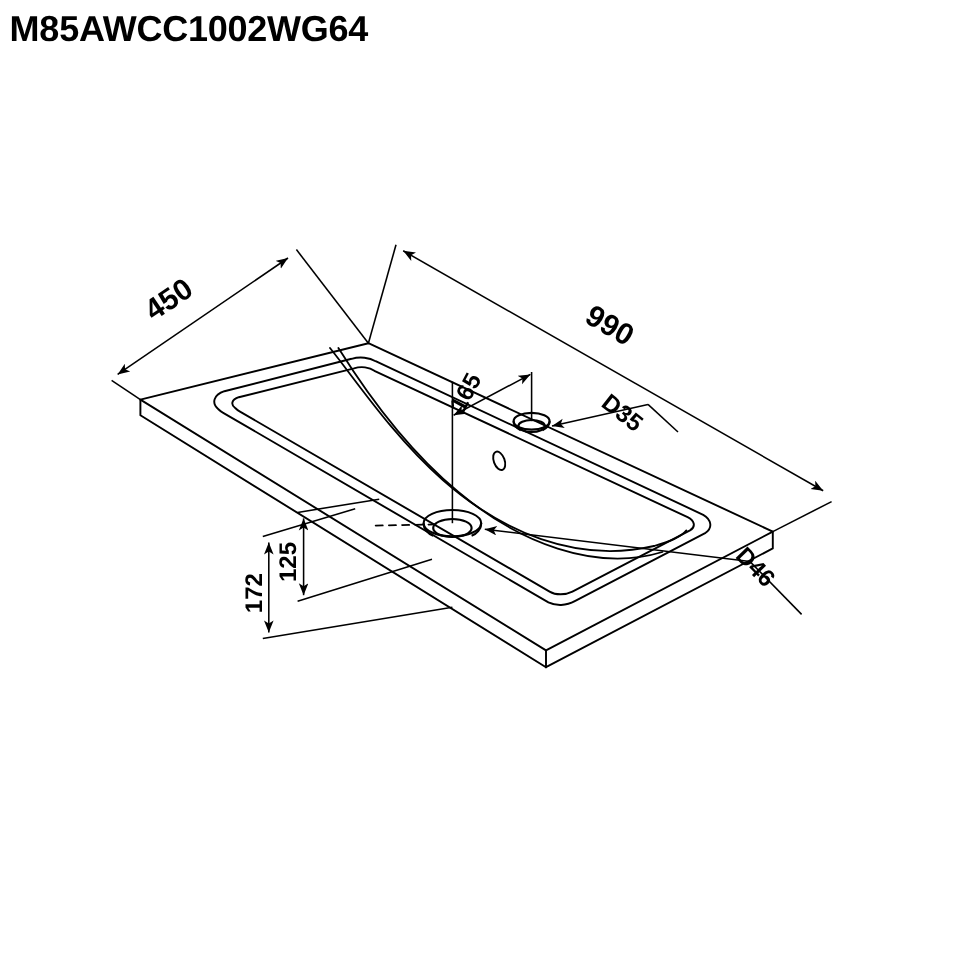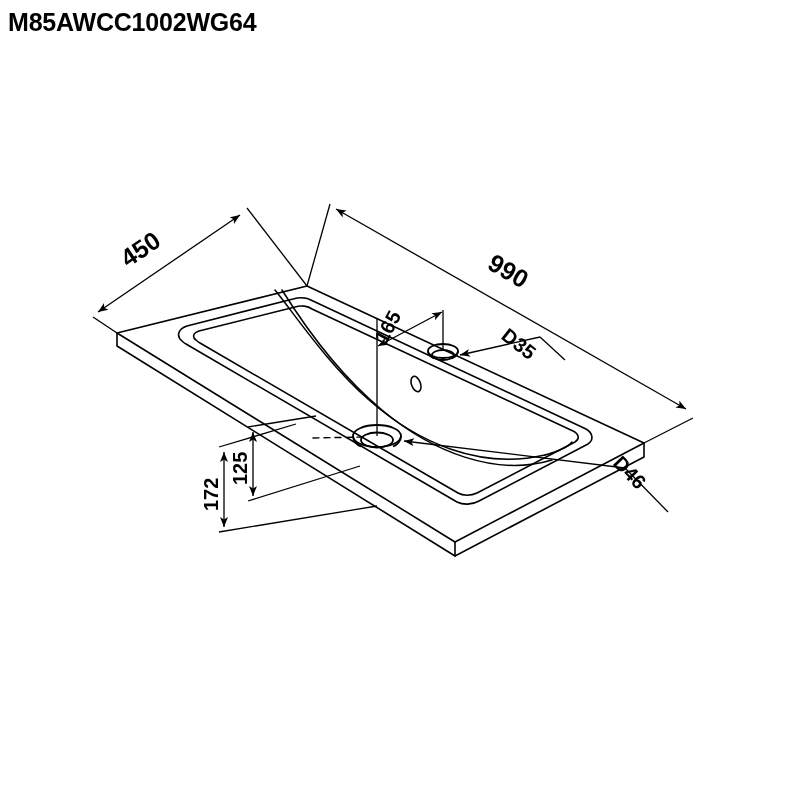--- a/index.html
+++ b/index.html
@@ -13,21 +13,21 @@
     width: 800px;
     height: 800px;
     background: #ffffff;
     font-family: "Liberation Sans", sans-serif;
     overflow: hidden;
   }
   #title {
     position: absolute;
     left: 8px;
     top: 8px;
-    font-size: 25px;
+    font-size: 30px;
     font-weight: bold;
     letter-spacing: -0.2px;
     color: #000000;
     white-space: nowrap;
   }
   #drawing {
     position: absolute;
     left: 0;
     top: 0;
     width: 800px;

